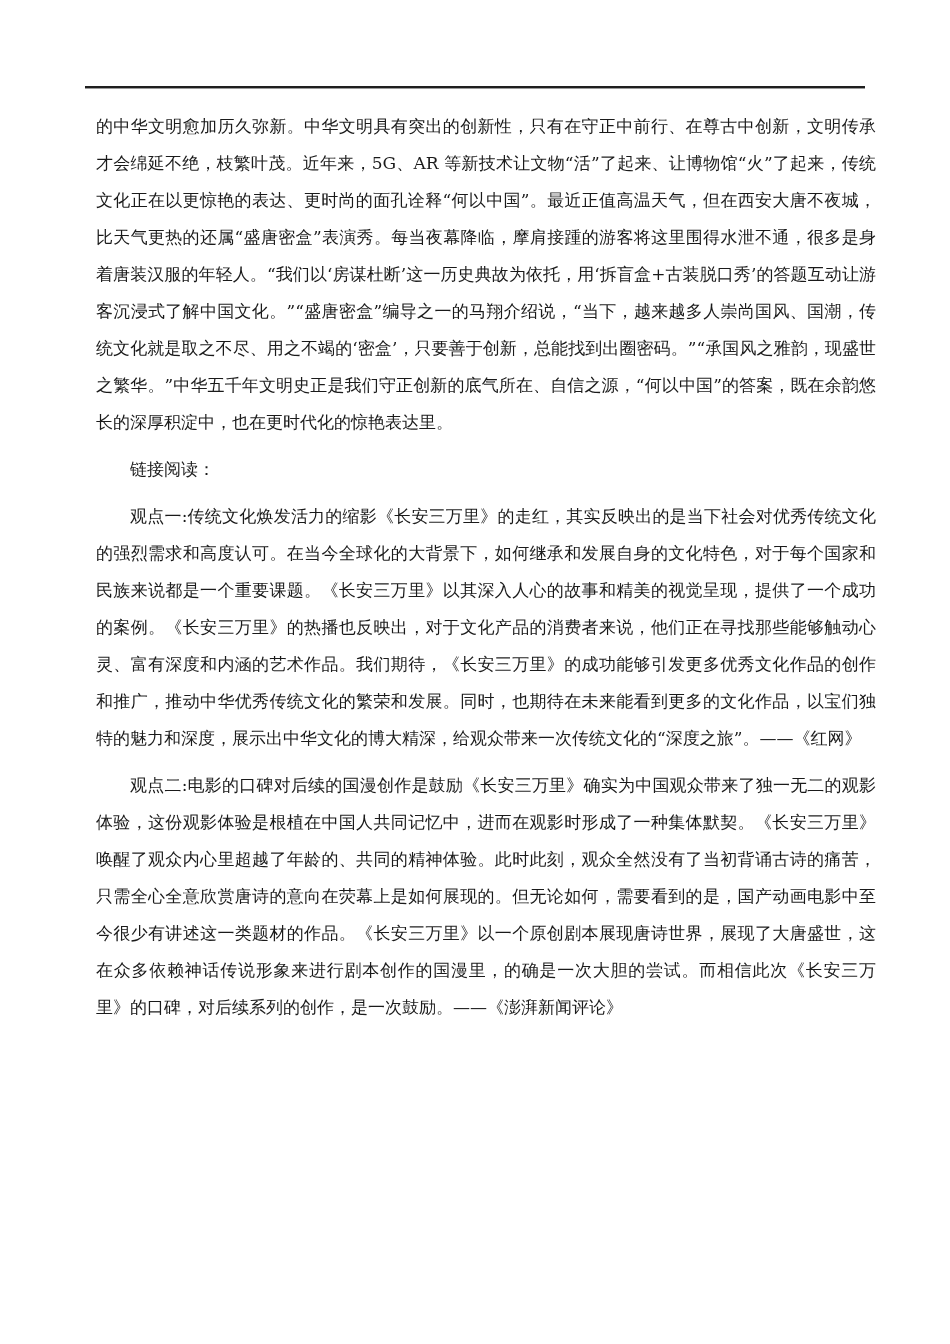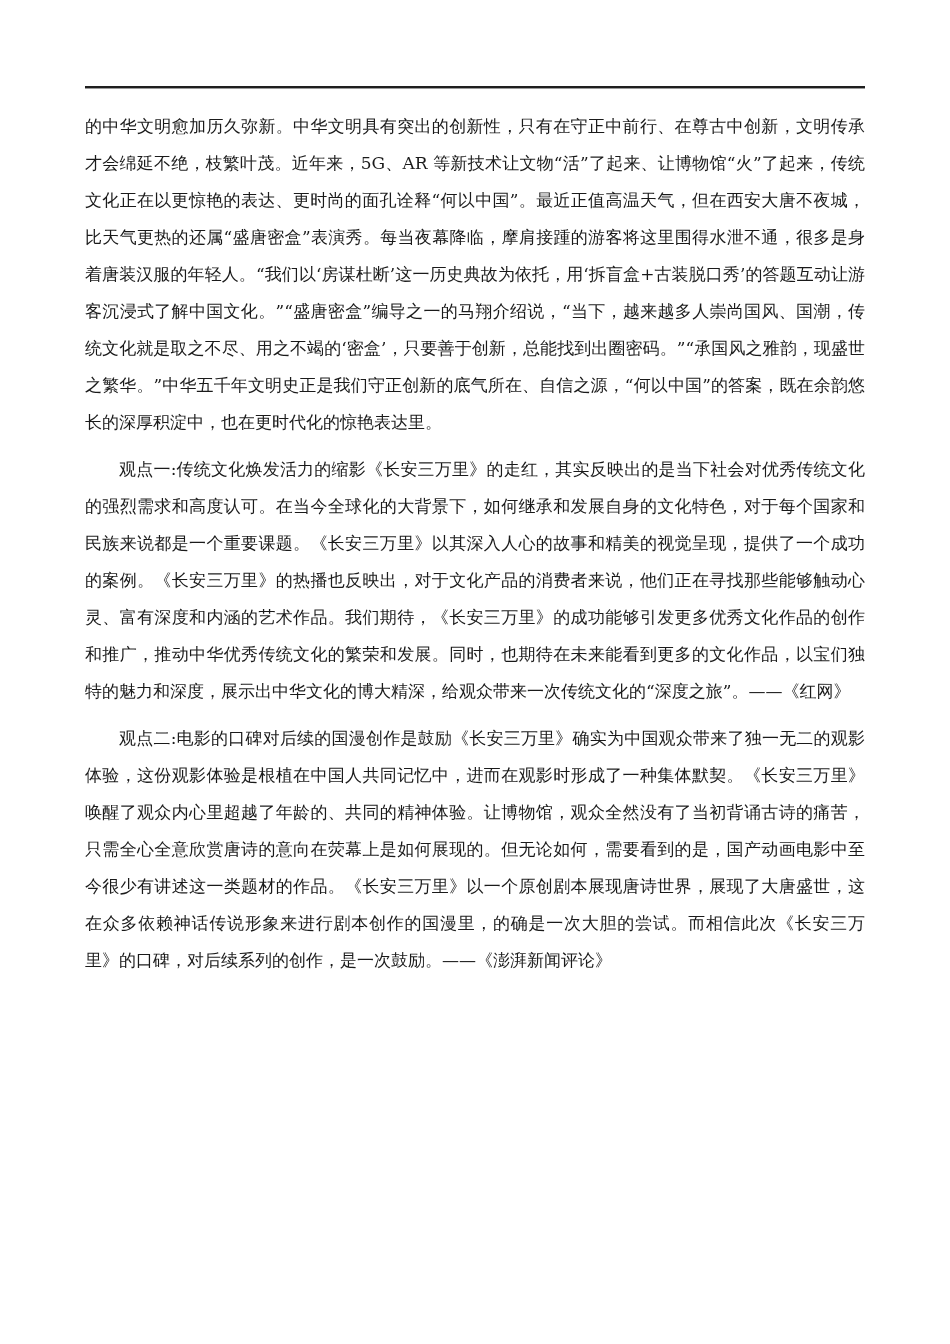--- a/index.html
+++ b/index.html
@@ -19,21 +19,21 @@
     position: absolute;
     left: 85px;
     top: 86px;
     width: 780px;
     height: 2px;
     background: #1f1f1f;
     border-bottom: 1px solid #9a9a9a;
   }
   .content {
     position: absolute;
-    left: 85px;
+    left: 96px;
     top: 108px;
     width: 780px;
   }
   .para {
     margin: 0 0 10px 0;
     font-size: 17px;
     line-height: 37px;
     color: #1a1a1a;
     text-align: justify;
     text-justify: inter-ideograph;
@@ -43,16 +43,17 @@
     text-indent: 2em;
   }
 </style>
 </head>
 <body>
 
 <div class="page">
   <div class="top-rule"></div>
   <div class="content">
     <p class="para">的中华文明愈加历久弥新。中华文明具有突出的创新性，只有在守正中前行、在尊古中创新，文明传承才会绵延不绝，枝繁叶茂。近年来，5G、AR 等新技术让文物“活”了起来、让博物馆“火”了起来，传统文化正在以更惊艳的表达、更时尚的面孔诠释“何以中国”。最近正值高温天气，但在西安大唐不夜城，比天气更热的还属“盛唐密盒”表演秀。每当夜幕降临，摩肩接踵的游客将这里围得水泄不通，很多是身着唐装汉服的年轻人。“我们以‘房谋杜断’这一历史典故为依托，用‘拆盲盒+古装脱口秀’的答题互动让游客沉浸式了解中国文化。”“盛唐密盒”编导之一的马翔介绍说，“当下，越来越多人崇尚国风、国潮，传统文化就是取之不尽、用之不竭的‘密盒’，只要善于创新，总能找到出圈密码。”“承国风之雅韵，现盛世之繁华。”中华五千年文明史正是我们守正创新的底气所在、自信之源，“何以中国”的答案，既在余韵悠长的深厚积淀中，也在更时代化的惊艳表达里。</p>
+    <p class="para indent">链接阅读：</p>
     <p class="para indent">观点一:传统文化焕发活力的缩影《长安三万里》的走红，其实反映出的是当下社会对优秀传统文化的强烈需求和高度认可。在当今全球化的大背景下，如何继承和发展自身的文化特色，对于每个国家和民族来说都是一个重要课题。《长安三万里》以其深入人心的故事和精美的视觉呈现，提供了一个成功的案例。《长安三万里》的热播也反映出，对于文化产品的消费者来说，他们正在寻找那些能够触动心灵、富有深度和内涵的艺术作品。我们期待，《长安三万里》的成功能够引发更多优秀文化作品的创作和推广，推动中华优秀传统文化的繁荣和发展。同时，也期待在未来能看到更多的文化作品，以宝们独特的魅力和深度，展示出中华文化的博大精深，给观众带来一次传统文化的“深度之旅”。——《红网》</p>
-    <p class="para indent">观点二:电影的口碑对后续的国漫创作是鼓励《长安三万里》确实为中国观众带来了独一无二的观影体验，这份观影体验是根植在中国人共同记忆中，进而在观影时形成了一种集体默契。《长安三万里》唤醒了观众内心里超越了年龄的、共同的精神体验。让博物馆，观众全然没有了当初背诵古诗的痛苦，只需全心全意欣赏唐诗的意向在荧幕上是如何展现的。但无论如何，需要看到的是，国产动画电影中至今很少有讲述这一类题材的作品。《长安三万里》以一个原创剧本展现唐诗世界，展现了大唐盛世，这在众多依赖神话传说形象来进行剧本创作的国漫里，的确是一次大胆的尝试。而相信此次《长安三万里》的口碑，对后续系列的创作，是一次鼓励。——《澎湃新闻评论》</p>
+    <p class="para indent">观点二:电影的口碑对后续的国漫创作是鼓励《长安三万里》确实为中国观众带来了独一无二的观影体验，这份观影体验是根植在中国人共同记忆中，进而在观影时形成了一种集体默契。《长安三万里》唤醒了观众内心里超越了年龄的、共同的精神体验。此时此刻，观众全然没有了当初背诵古诗的痛苦，只需全心全意欣赏唐诗的意向在荧幕上是如何展现的。但无论如何，需要看到的是，国产动画电影中至今很少有讲述这一类题材的作品。《长安三万里》以一个原创剧本展现唐诗世界，展现了大唐盛世，这在众多依赖神话传说形象来进行剧本创作的国漫里，的确是一次大胆的尝试。而相信此次《长安三万里》的口碑，对后续系列的创作，是一次鼓励。——《澎湃新闻评论》</p>
   </div>
 </div>
 
 </body></html>

